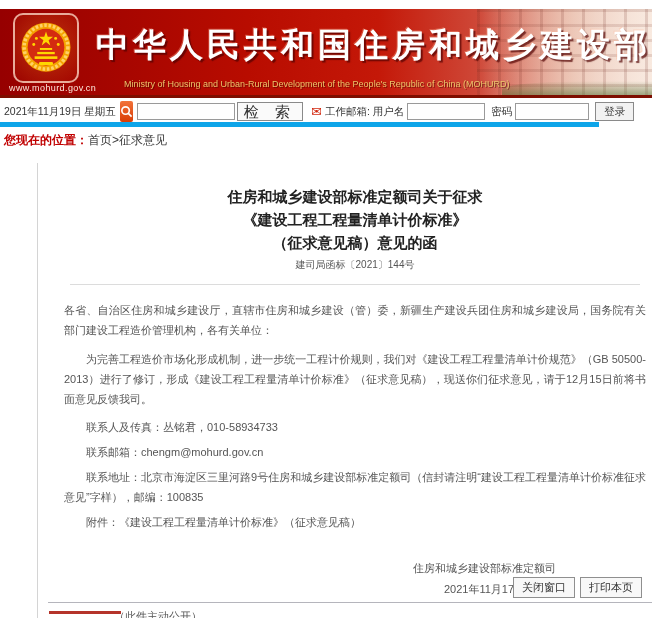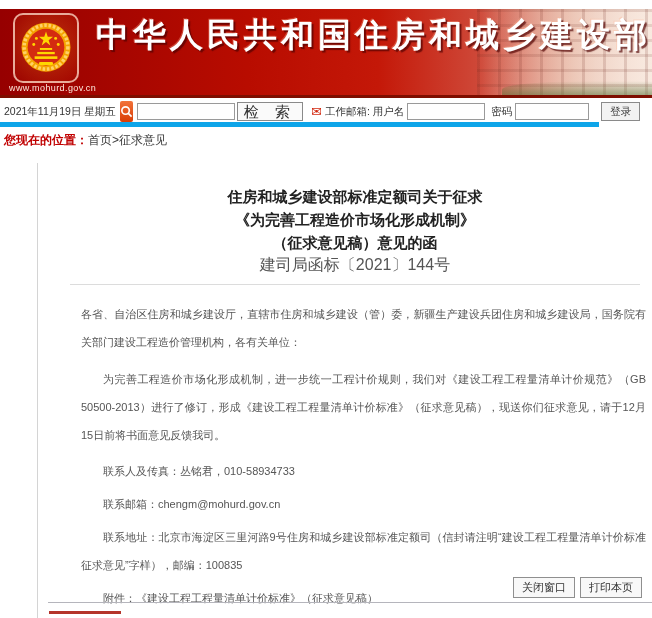--- a/index.html
+++ b/index.html
@@ -28,21 +28,21 @@
     background:linear-gradient(180deg, rgba(86,112,52,0), rgba(86,112,52,.55));
     border-top-left-radius:60%;
   }
   .emblem-box {
     position:absolute; top:4px; left:13px; width:66px; height:70px;
     border:2px solid rgba(255,224,205,.75); border-radius:10px;
     display:flex; align-items:center; justify-content:center;
     background:radial-gradient(circle at 50% 45%, rgba(255,150,40,.35), rgba(180,20,0,.15));
   }
   .site-url { position:absolute; left:9px; bottom:2px; color:#ffe9dc; font-size:9px; letter-spacing:.4px; }
-  .banner-main { position:absolute; left:96px; top:4px; width:552px; }
+  .banner-main { position:absolute; left:96px; top:14px; width:552px; }
   .site-title {
     margin:0; font-size:33px; font-weight:bold; color:#ffffff; letter-spacing:4px;
     white-space:nowrap; text-shadow:2px 2px 1px rgba(80,0,0,.7), -1px -1px 0 rgba(255,180,150,.35);
   }
   .site-subtitle { margin-top:11px; margin-left:28px; color:#e9c46a; font-size:9px; white-space:nowrap; text-shadow:1px 1px 0 rgba(80,0,0,.6); }
 
   
   .toolbar {
     position:absolute; top:101px; left:0; width:599px; height:26px;
     display:flex; align-items:center; font-size:10.5px; color:#333;
@@ -59,43 +59,43 @@
   .retrieve-btn {
     height:19px; margin-left:2px; padding:0 6px; font-size:15px; color:#333;
     background:#fafafa; border:1px solid #8a8a8a; cursor:pointer; letter-spacing:6px;
   }
   .mail-icon { color:#d22a12; font-size:13px; margin:0 3px 0 8px; }
   .tb-label { margin-right:3px; }
   .user-input { width:78px; }
   .pwd-label { margin:0 3px 0 6px; }
   .pwd-input { width:74px; }
   .login-btn {
-    height:19px; margin-left:12px; padding:0 8px; font-size:10.5px; color:#333;
+    height:19px; margin-left:6px; padding:0 8px; font-size:10.5px; color:#333;
     background:#f2f2f2; border:1px solid #8a8a8a; cursor:pointer;
   }
   .tb-divider { width:1px; height:14px; background:#ccc; margin:0 8px 0 10px; }
   .tb-link { color:#5a3a00; text-decoration:none; cursor:pointer; margin-right:6px; display:inline-flex; align-items:center; gap:2px; }
   .home-icon svg, .newsite-icon svg { display:block; }
 
   
   .breadcrumb { position:absolute; top:132px; left:0; font-size:12px; padding-left:4px; }
   .crumb-label { color:#c00000; font-weight:bold; }
   .crumb-path { color:#3a3a3a; }
 
   
   .content-box {
     position:absolute; top:163px; left:37px; width:636px; height:455px;
     background:#fff; border-left:1px solid #d4d4d4; border-right:1px solid #0f766e;
     padding:22px 26px 0;
   }
   .doc-title { text-align:center; font-size:15px; font-weight:bold; color:#222; line-height:23px; }
-  .doc-number { text-align:center; font-size:16px; color:#555; line-height:16px; margin-top:3px; }
+  .doc-number { text-align:center; font-size:10px; color:#555; line-height:16px; margin-top:3px; }
   .title-divider { border:none; border-top:1px solid #dcdcdc; margin:11px 6px 0; }
 
-  .doc-body { font-size:11px; color:#555; line-height:28px; text-align:justify;margin-left:17px; }
+  .doc-body { font-size:11px; color:#555; line-height:20px; text-align:justify; }
   .salutation { margin:15px 0 0; }
   .para { margin:9px 0 0; text-indent:2em; }
   .contact { margin:5px 0 0; text-indent:2em; }
   .contact-first { margin-top:8px; }
 
   .signature { text-align:center; width:fit-content; margin:26px 90px 0 auto; font-size:11px; color:#555; line-height:21px; }
   .disclosure { margin:9px 0 0; font-size:11px; color:#555; text-indent:50px; }
 
   .buttons-row { position:absolute; right:30px; bottom:20px; display:flex; gap:5px; }
   .doc-btn {
@@ -123,20 +123,21 @@
       <circle cx="46" cy="29" r="1.7" fill="#ffd700"></circle>
       <rect x="25" y="33" width="14" height="2.2" fill="#ffd700"></rect>
       <rect x="22" y="37.5" width="20" height="2.6" fill="#ffd700"></rect>
       <rect x="19" y="42.5" width="26" height="3" fill="#ffd700"></rect>
       <rect x="24" y="49" width="16" height="3.4" rx="1.5" fill="#ffd700"></rect>
     </svg>
   </div>
   <div class="site-url">www.mohurd.gov.cn</div>
   <div class="banner-main">
     <h1 class="site-title">中华人民共和国住房和城乡建设部</h1>
+    <div class="site-subtitle">Ministry of Housing and Urban-Rural Development of the People's Republic of China (MOHURD)</div>
   </div>
 </div>
 
 <div class="toolbar">
   <span class="tb-date">2021年11月19日 星期五</span>
   <button class="search-icon-btn">
     <svg width="13" height="13" viewBox="0 0 14 14">
       <circle cx="6" cy="6" r="4" fill="none" stroke="#fff" stroke-width="1.8"></circle>
       <line x1="9" y1="9" x2="12.5" y2="12.5" stroke="#fff" stroke-width="1.8"></line>
     </svg>
@@ -161,21 +162,21 @@
 
 </div>
 
 <div class="breadcrumb">
   <span class="crumb-label">您现在的位置：</span><span class="crumb-path">首页&gt;征求意见</span>
 </div>
 
 <div class="content-box">
   <div class="doc-title">
     <div>住房和城乡建设部标准定额司关于征求</div>
-    <div>《为完善工程造价市场化形成机制》</div>
+    <div>《建设工程工程量清单计价标准》</div>
     <div>（征求意见稿）意见的函</div>
   </div>
   <div class="doc-number">建司局函标〔2021〕144号</div>
   <hr class="title-divider">
 
   <div class="doc-body">
     <p class="salutation">各省、自治区住房和城乡建设厅，直辖市住房和城乡建设（管）委，新疆生产建设兵团住房和城乡建设局，国务院有关部门建设工程造价管理机构，各有关单位：</p>
     <p class="para">为完善工程造价市场化形成机制，进一步统一工程计价规则，我们对《建设工程工程量清单计价规范》（GB 50500-2013）进行了修订，形成《建设工程工程量清单计价标准》（征求意见稿），现送你们征求意见，请于12月15日前将书面意见反馈我司。</p>
     <p class="contact contact-first">联系人及传真：丛铭君，010-58934733</p>
     <p class="contact">联系邮箱：chengm@mohurd.gov.cn</p>

